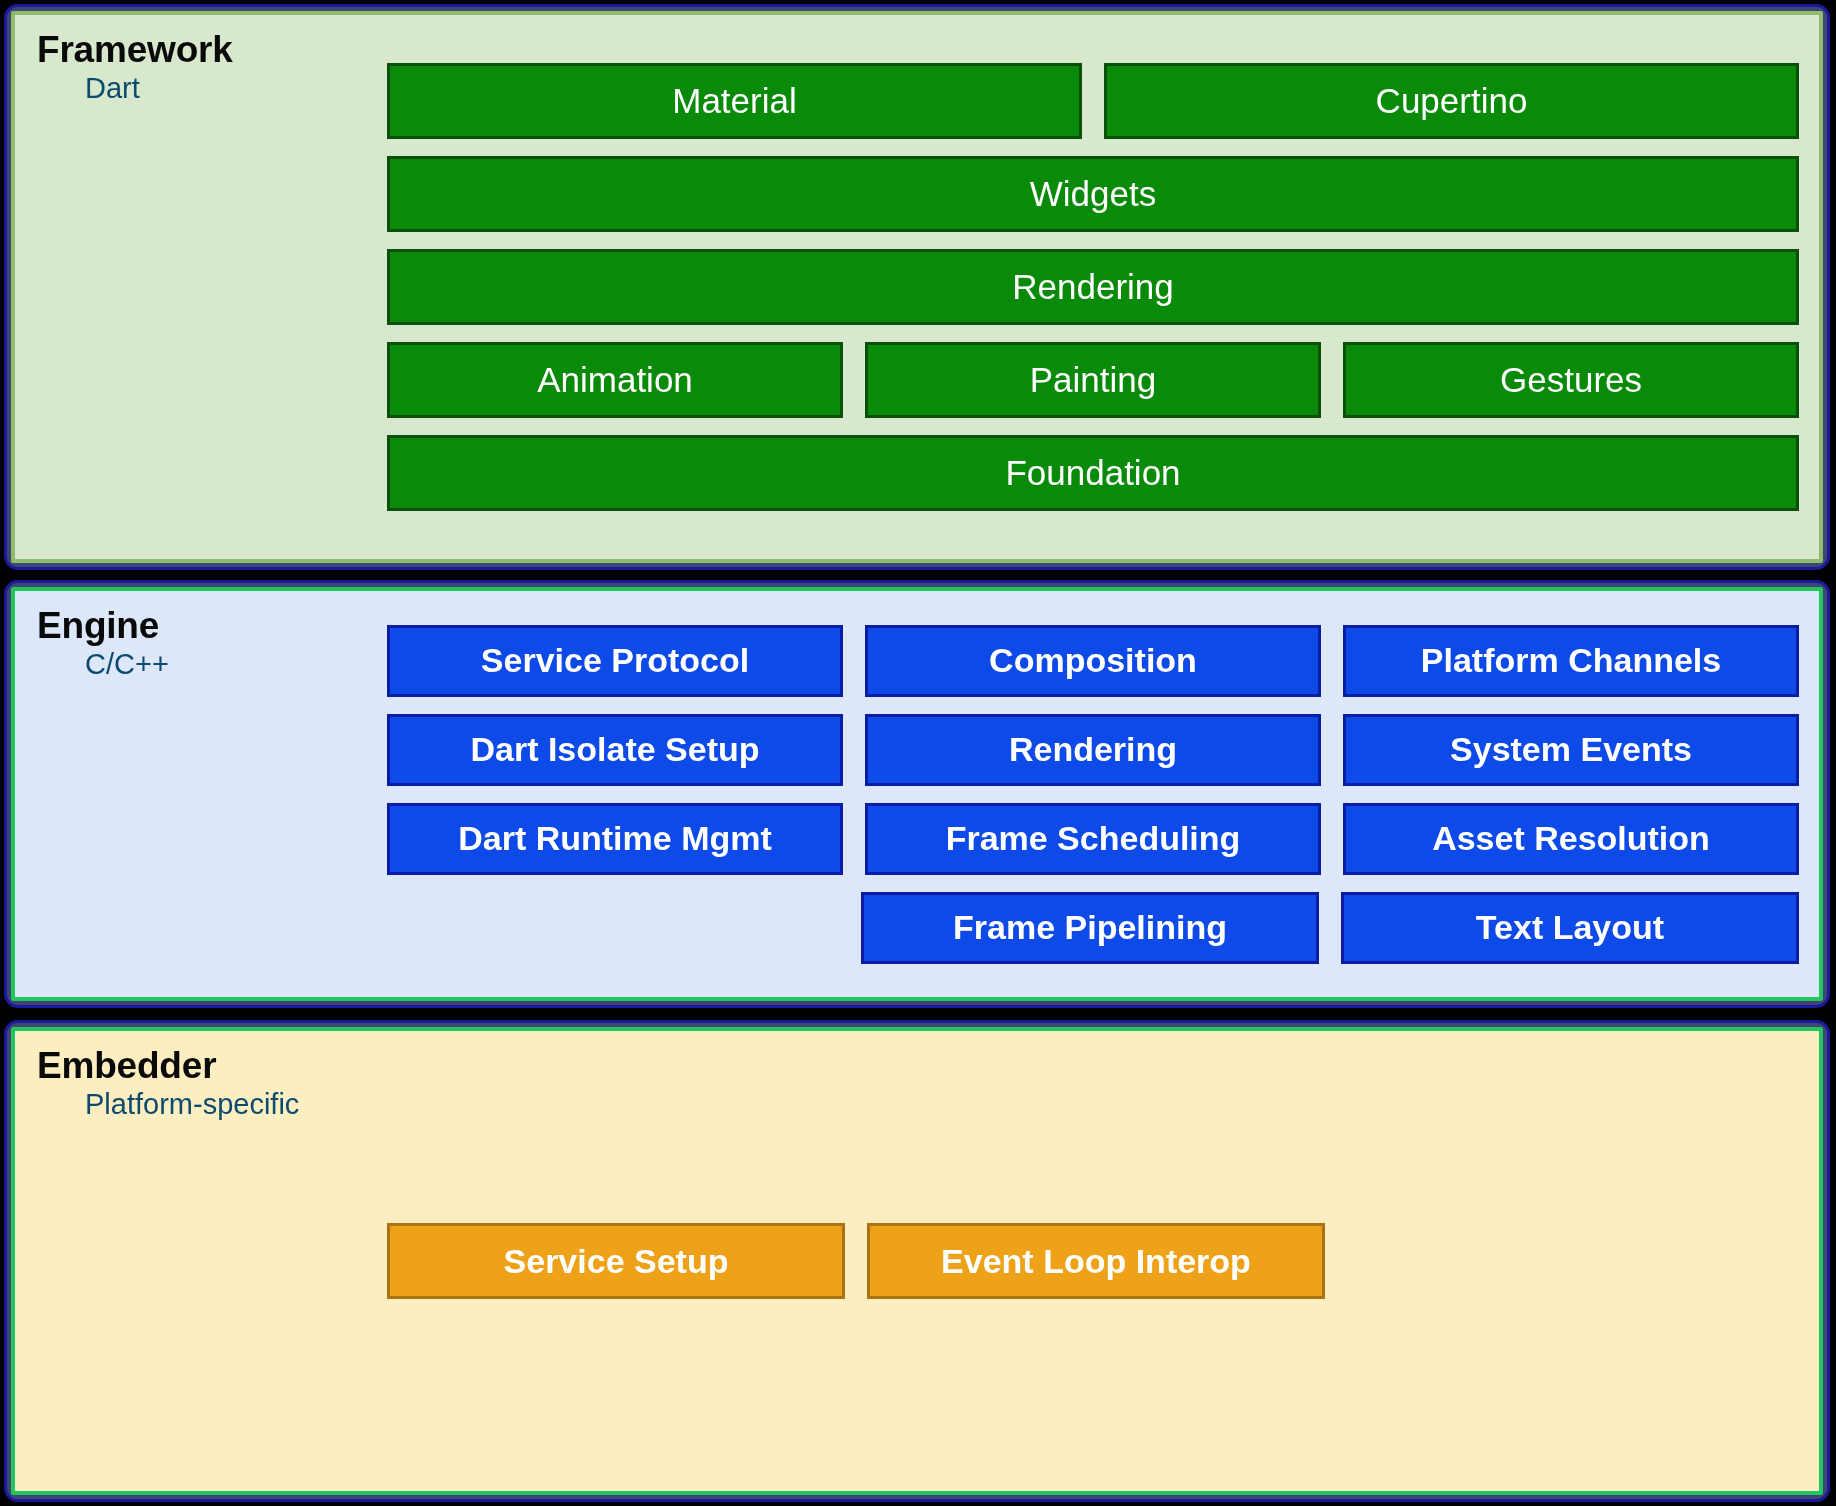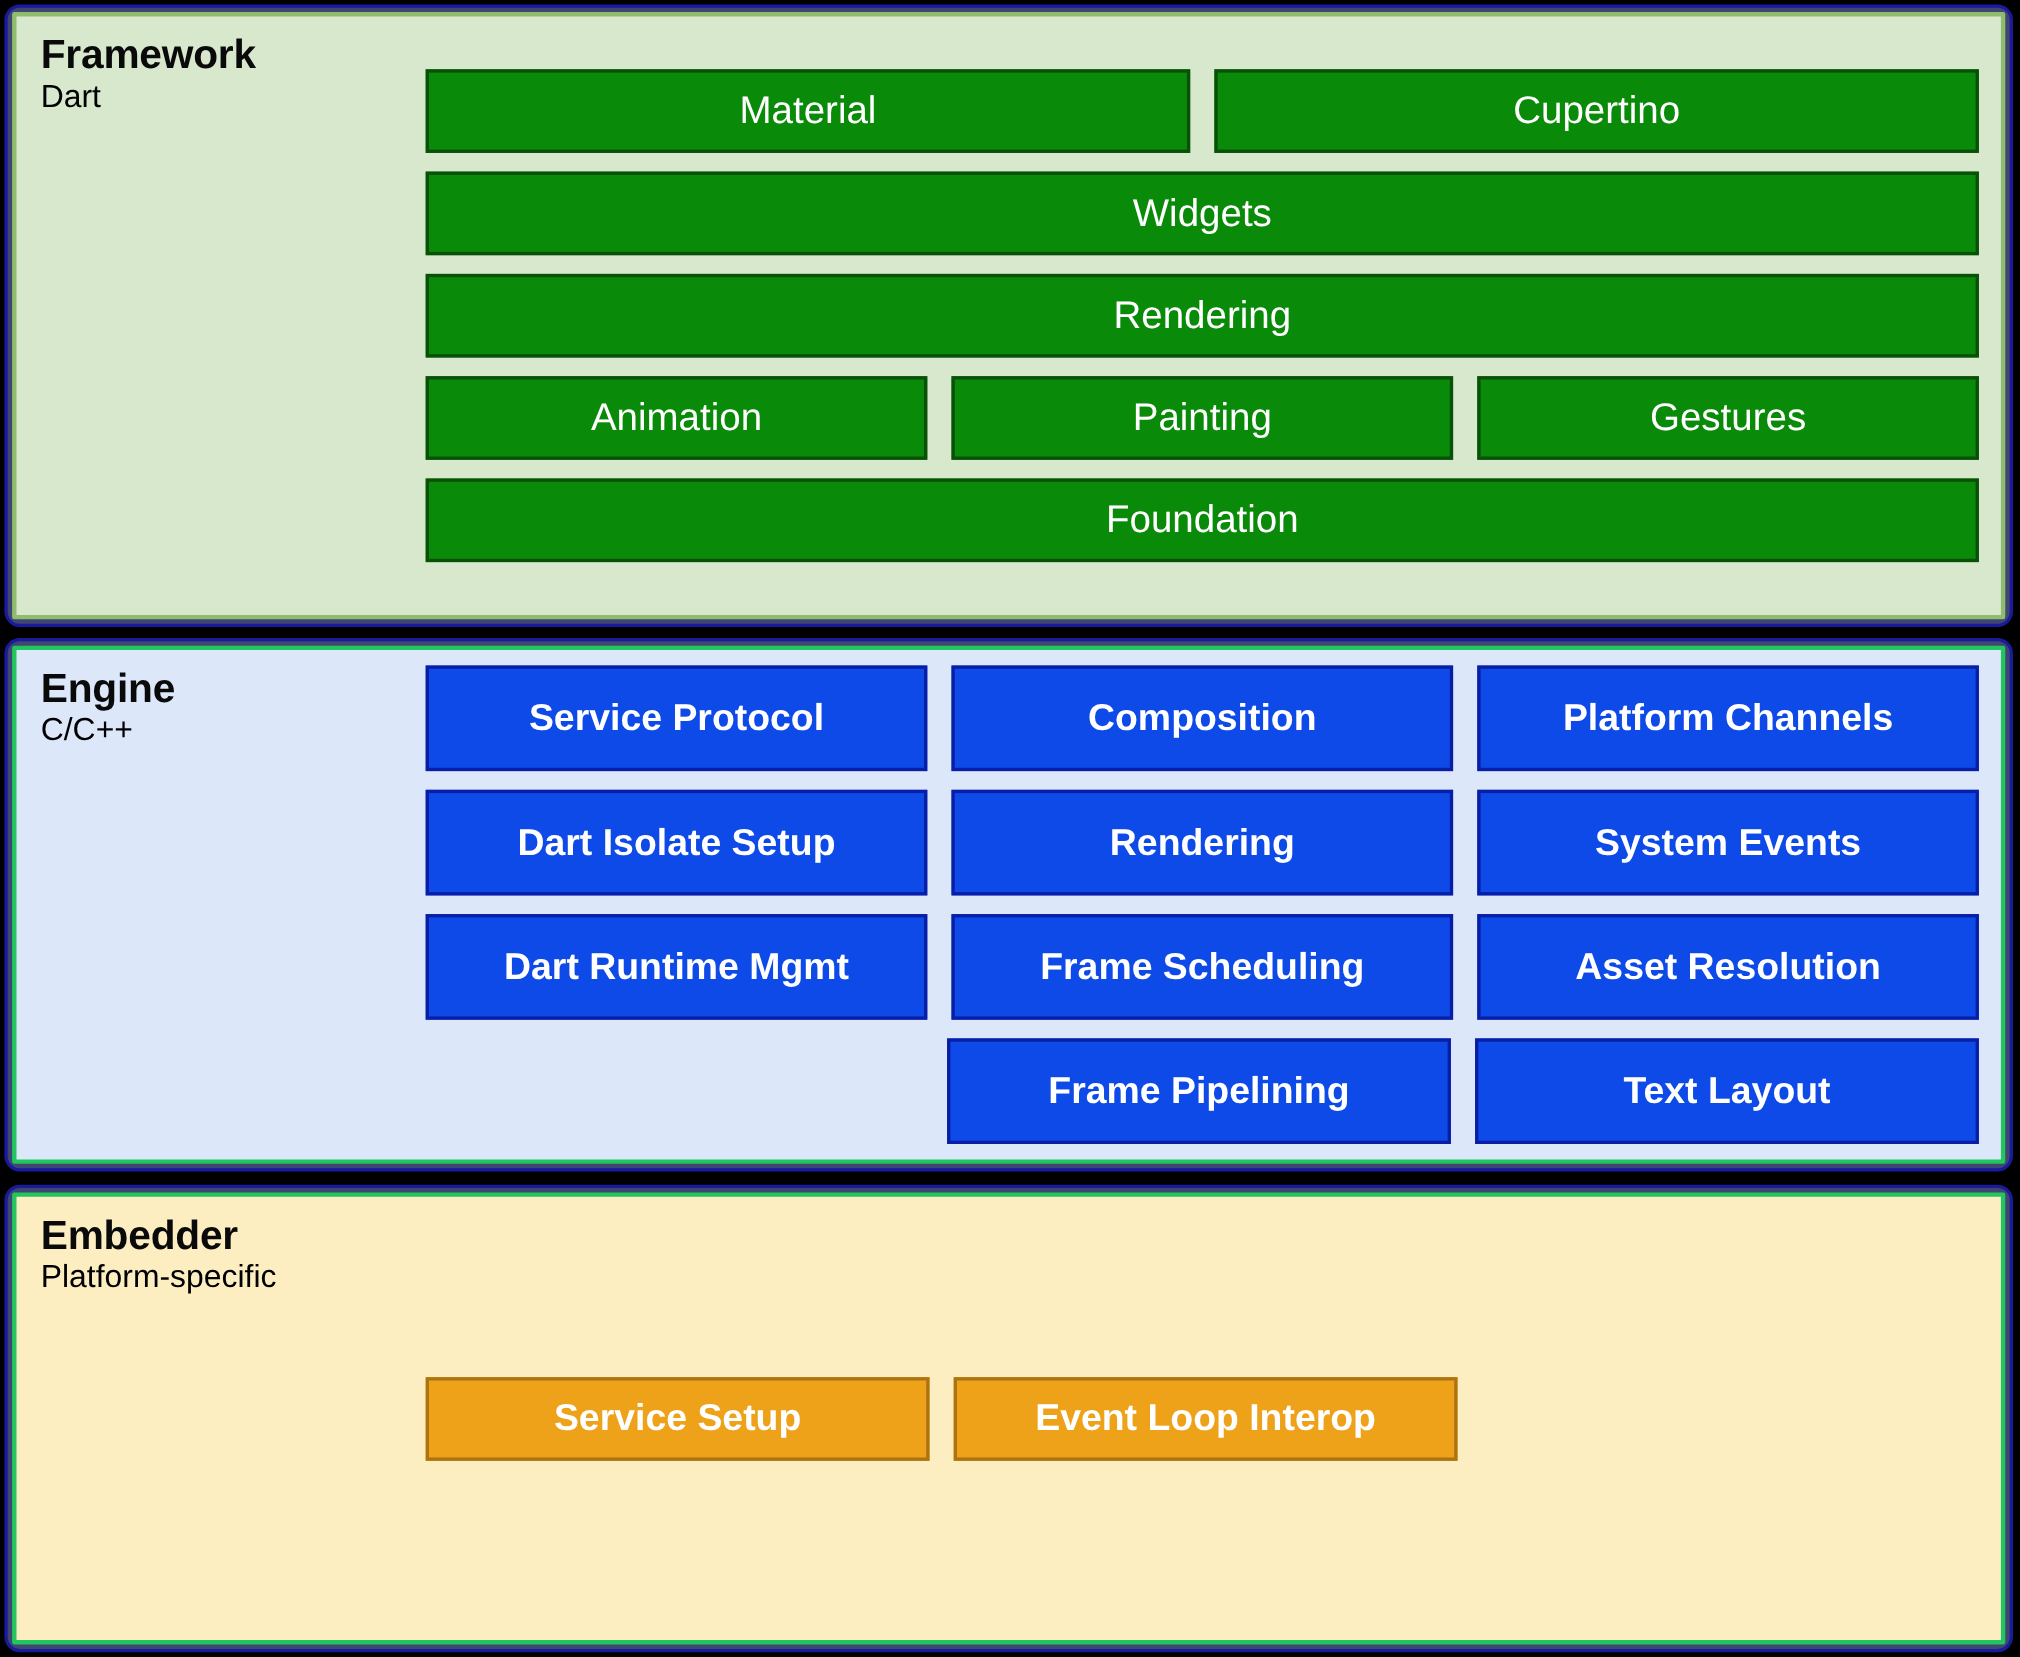--- a/index.html
+++ b/index.html
@@ -70,24 +70,25 @@
     font-size: 37px;
     font-weight: bold;
     color: #0a0a0a;
     line-height: 1.12;
     letter-spacing: -0.2px;
     white-space: nowrap;
   }
   .layer-sub {
     font-size: 29px;
     font-weight: normal;
-    color: #000000;
+    color: #0c4a6e;
     line-height: 1.2;
     margin-top: 1px;
     white-space: nowrap;
+    margin-left: 48px;
   }
 
   
   .layer-body {
     flex: 1 1 auto;
     box-sizing: border-box;
     padding: 14px 20px 14px 0;
     display: flex;
     flex-direction: column;
     justify-content: center;
@@ -118,21 +119,21 @@
   .box-green {
     background: #098b09;
     border: 3px solid #0a4f0a;
     height: 76px;
     font-size: 35px;
   }
   
   .box-blue {
     background: #0d4ae8;
     border: 3px solid #0a1ea5;
-    height: 96px;
+    height: 72px;
     font-size: 34px;
     font-weight: bold;
   }
   
   .box-orange {
     background: #eda219;
     border: 3px solid #ab7311;
     height: 76px;
     font-size: 34px;
     font-weight: bold;

